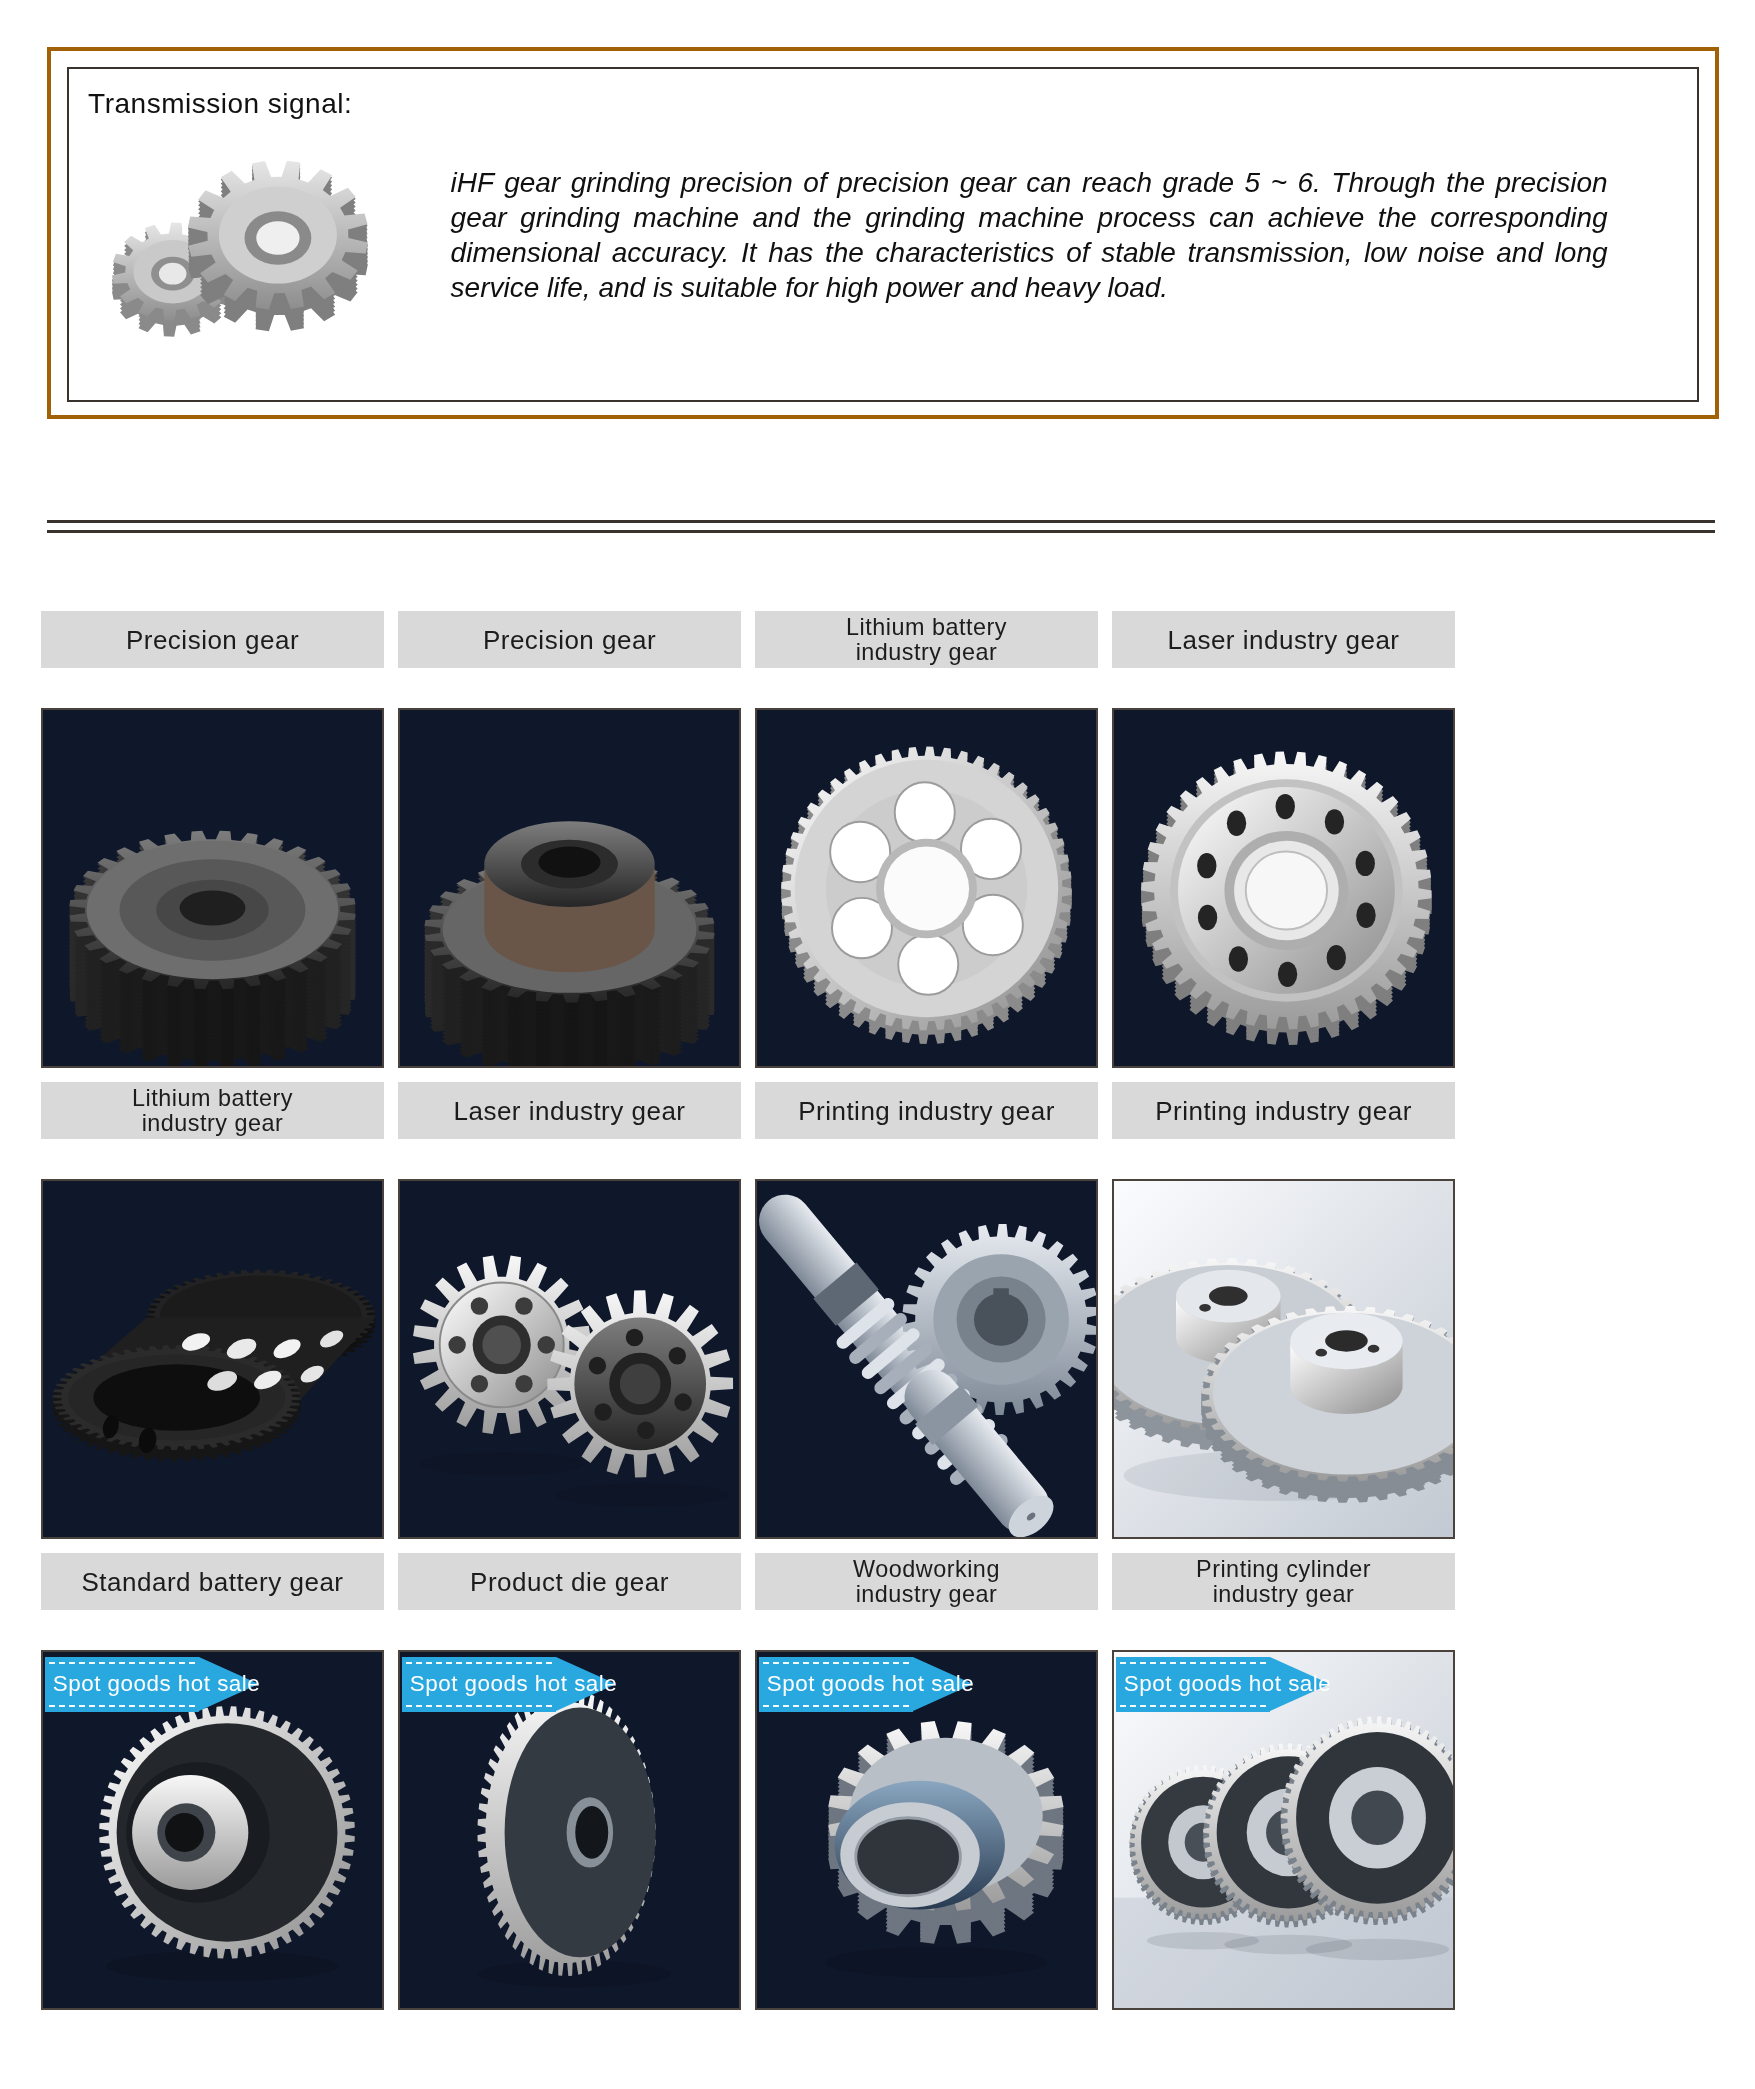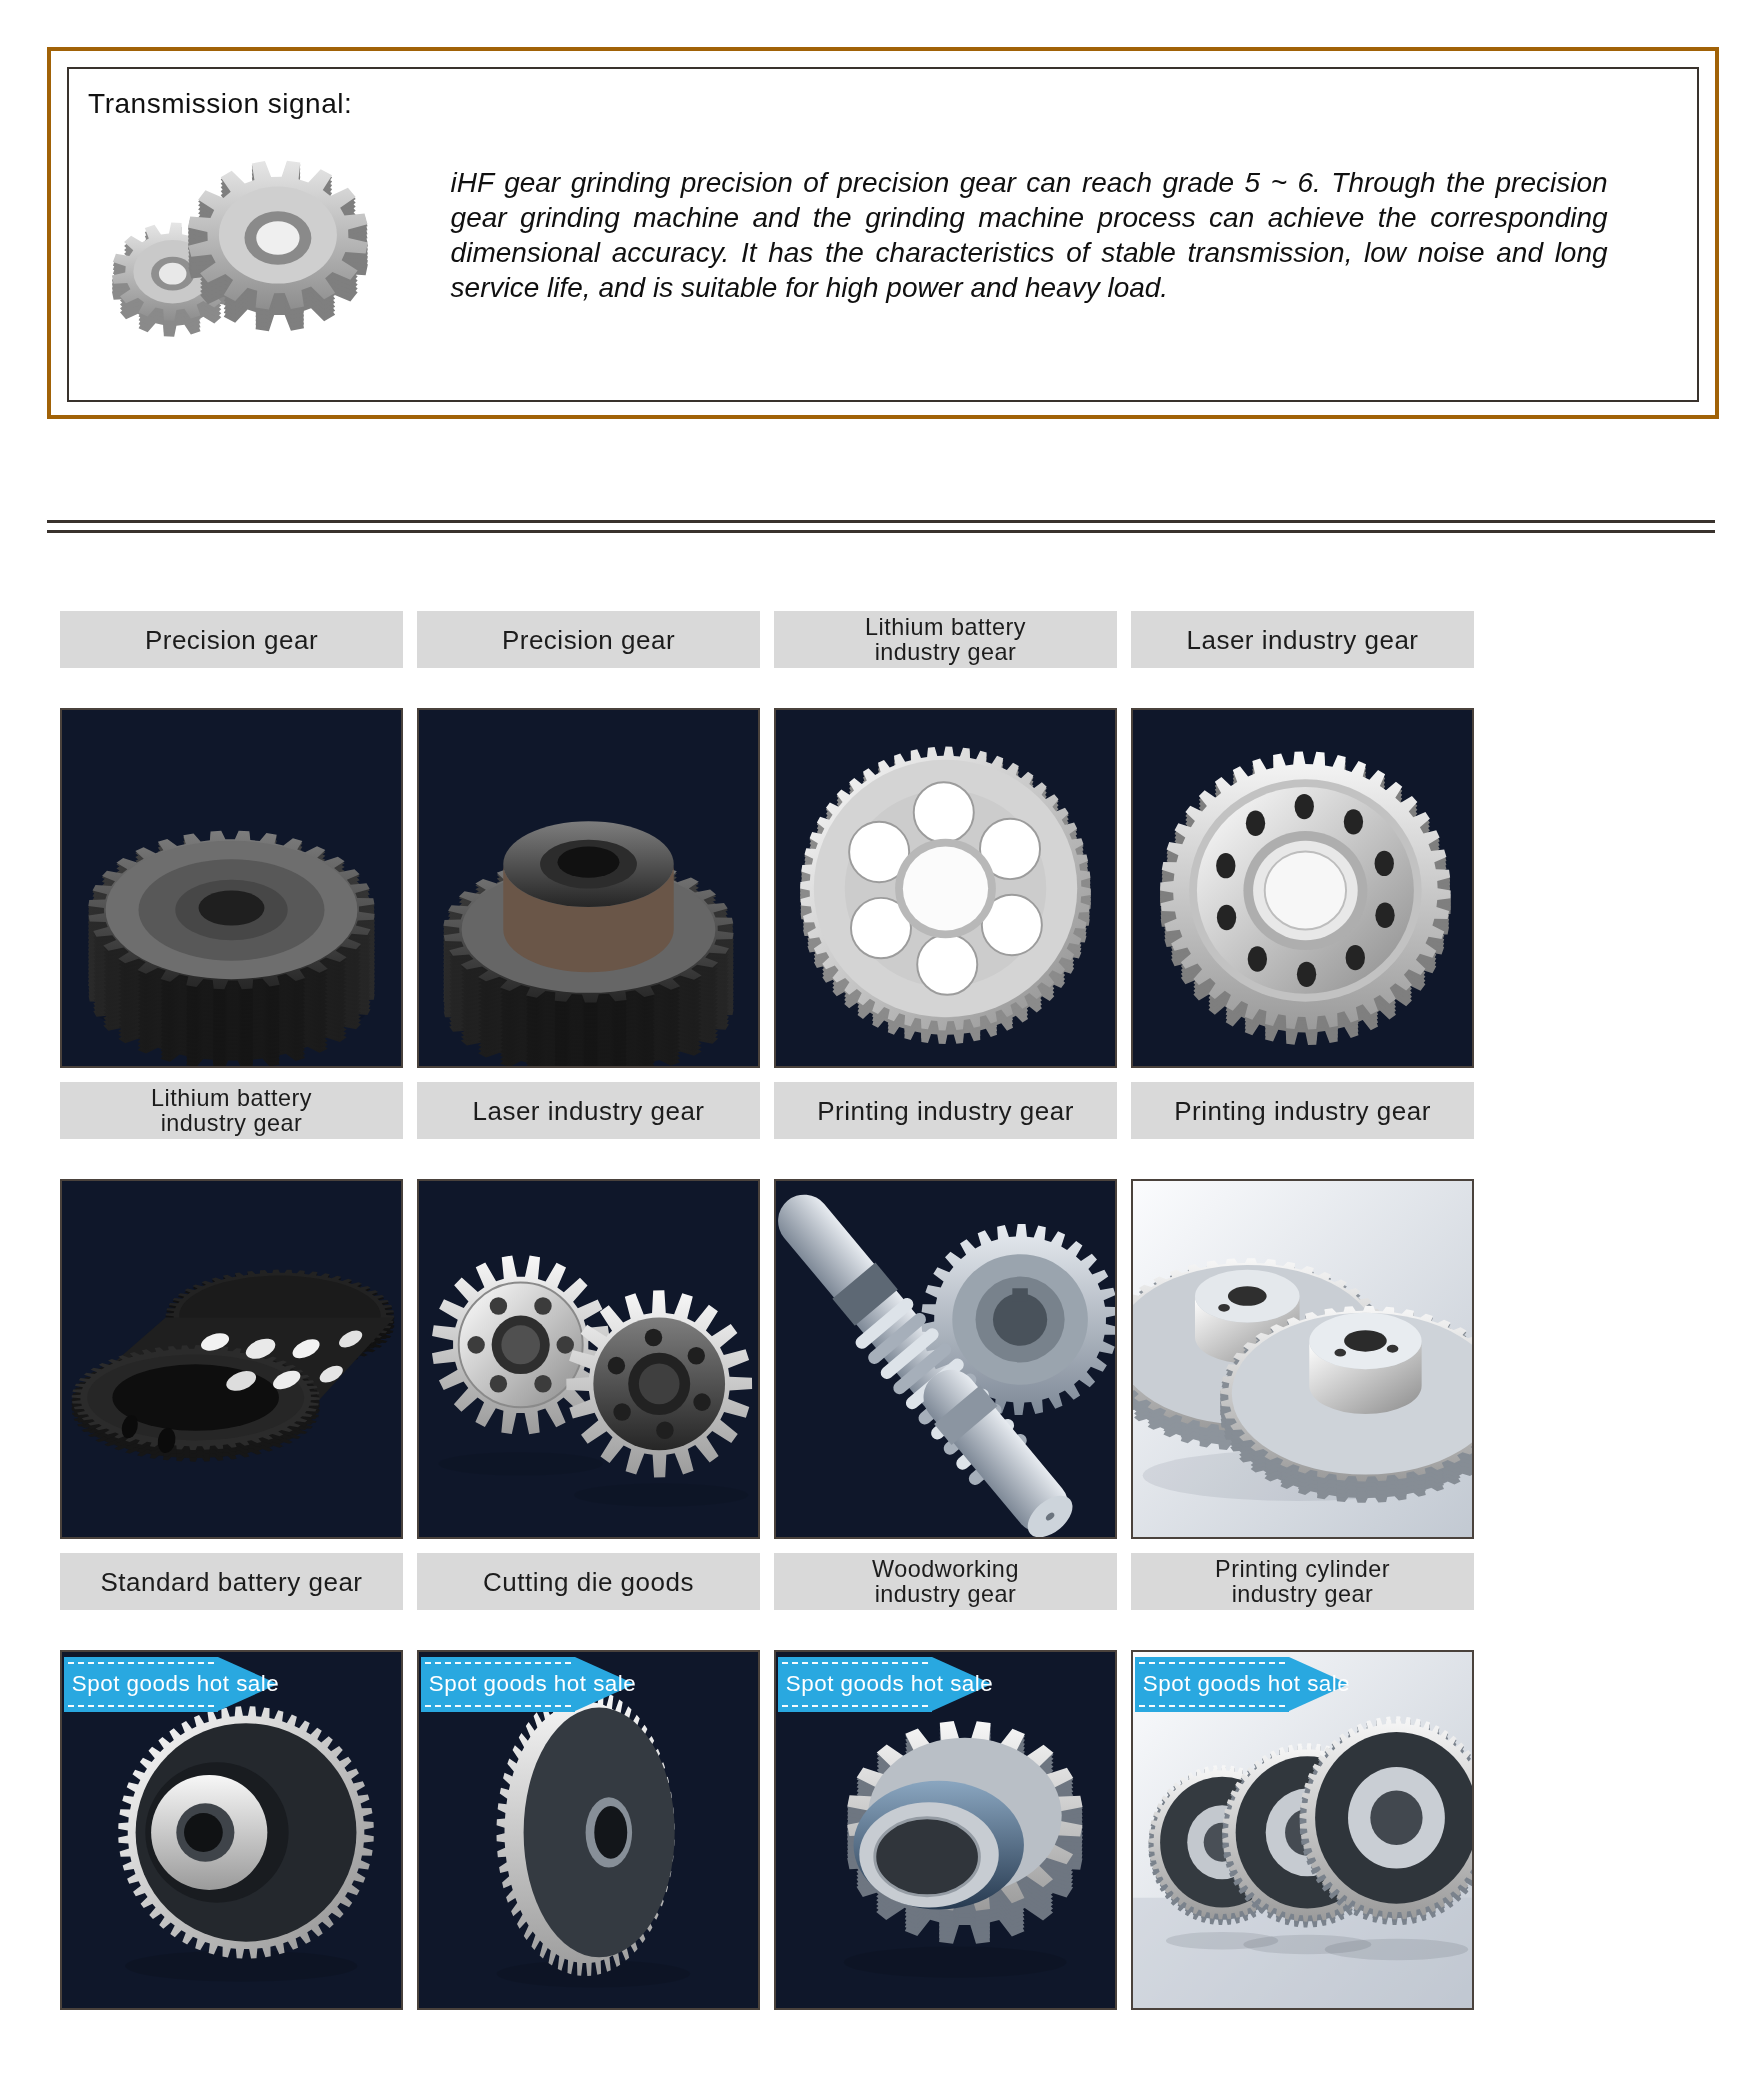--- a/index.html
+++ b/index.html
@@ -27,21 +27,21 @@
     border:2.9px solid #39322d;border-bottom:none;border-radius:13.7px 13.7px 0 0;
     background:#fff;z-index:2;padding:5.9px 5.9px 0;box-sizing:border-box;
   }
   .tab-fill{
     width:100%;height:100%;background:#e4e4e4;border-radius:3.9px 3.9px 0 0;
     display:flex;align-items:center;justify-content:center;
     font-size:33px;color:#2a2a2a;letter-spacing:1px;
   }
   
   .grid{
-    position:absolute;left:60px;top:611px;
+    position:absolute;left:41px;top:611px;
     display:grid;grid-template-columns:repeat(4,343px);column-gap:96px;row-gap:37px;gap:14px;
   }
   .cell{width:343px}
   .plabel{
     box-sizing:border-box;height:57px;background:#d9d9d9;
     display:flex;align-items:center;justify-content:center;text-align:center;
     font-size:26px;line-height:28px;color:#1c1c1c;letter-spacing:0.5px;white-space:pre-line;
   }
   .plabel.two{font-size:23.4px;line-height:25px}
   .imgbox{
@@ -720,21 +720,21 @@
         </div>
       <div class="ribbon">
         <div class="rdash t"></div>
         <span class="rtxt">Spot goods hot sale</span>
         <div class="rdash b"></div>
       </div>
     </div>
   </div>
 
   <div class="cell">
-    <div class="plabel">Cutting die goods</div>
+    <div class="plabel">Product die gear</div>
     <div class="imgbox">
       <div class="gfx">
           <svg viewBox="0 0 350 365" preserveAspectRatio="none" xmlns="http://www.w3.org/2000/svg">
             <defs>
               <linearGradient id="gg10-sil" x1="0" y1="0" x2="0" y2="1">
                 <stop offset="0" stop-color="#f7f7f7"></stop>
                 <stop offset="1" stop-color="#9b9b9b"></stop>
               </linearGradient>
               <linearGradient id="gg10-sil2" x1="0" y1="0" x2="1" y2="1">
                 <stop offset="0" stop-color="#ffffff"></stop>

